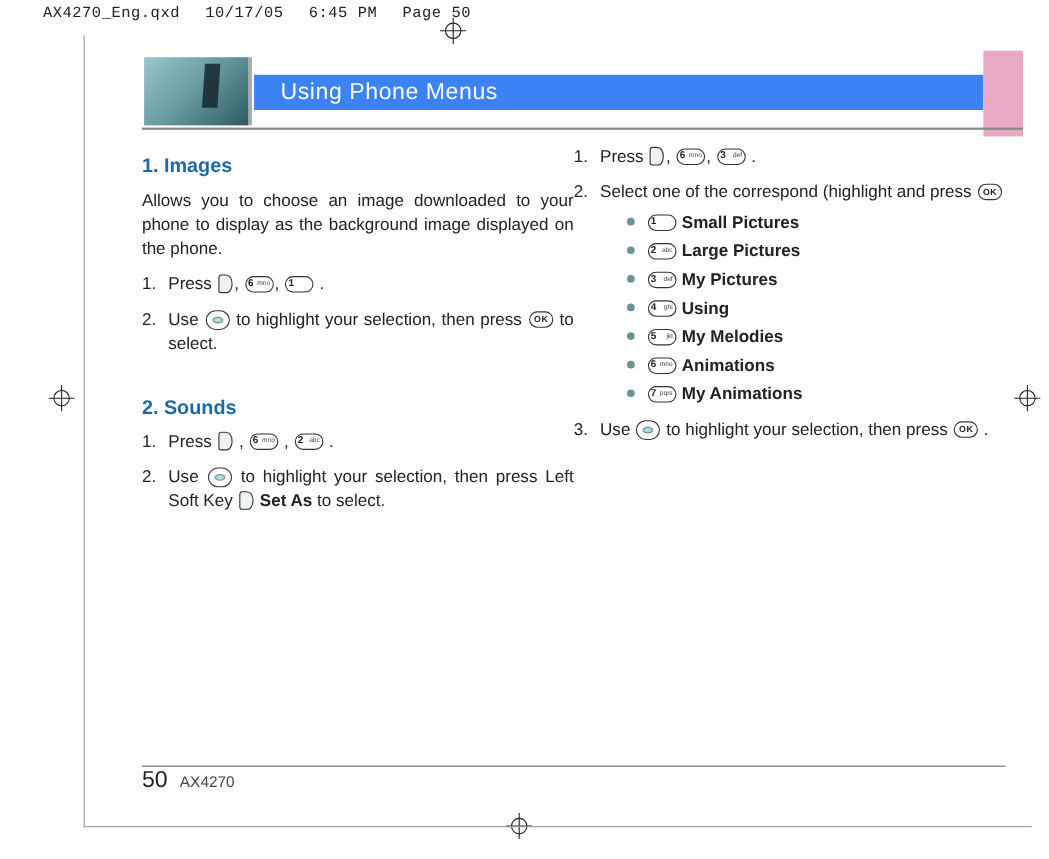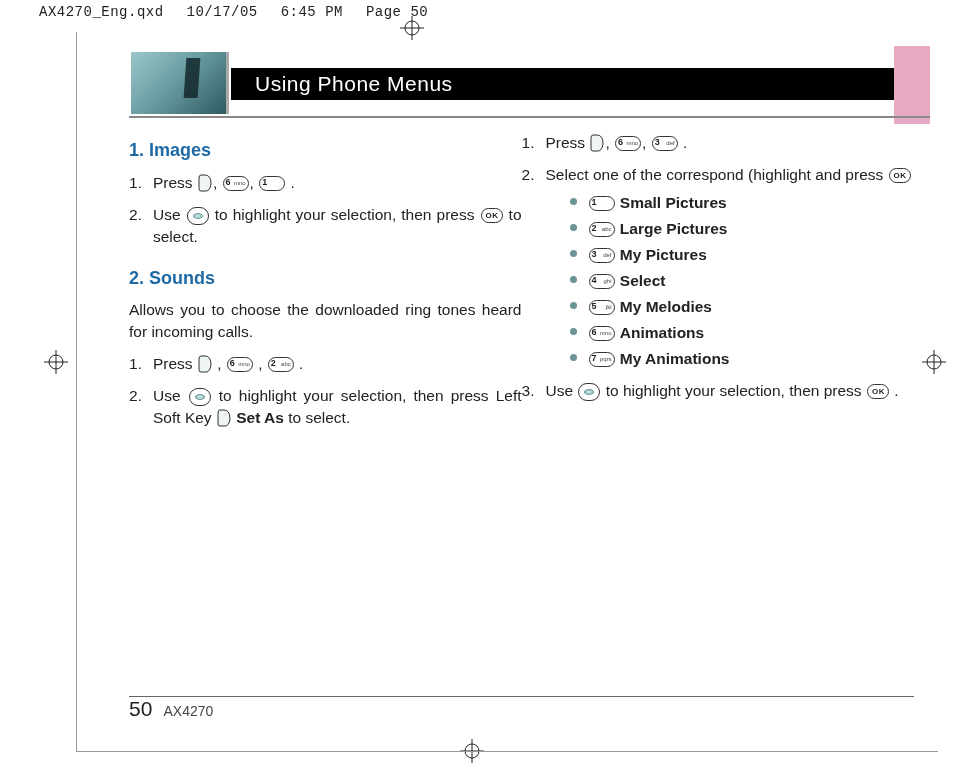--- a/index.html
+++ b/index.html
@@ -18,21 +18,21 @@
   .mark.right { top: 350px; right: 8px; }
   .mark.bottom { bottom: 18px; left: 460px; }
 
   
   .page { position: absolute; top: 32px; left: 76px; width: 862px; height: 720px; border-left: 1px solid #999; border-bottom: 1px solid #999; }
 
   
   .banner { position: absolute; top: 24px; left: 52px; right: 8px; height: 58px; }
   .banner .thumb { position: absolute; top: -4px; left: 2px; width: 98px; height: 62px; background: linear-gradient(135deg,#9cc6c9 0%, #6a9ea3 45%, #2e5a61 100%); border-right: 3px solid #aaa; }
   .banner .thumb::after { content:""; position:absolute; left:54px; top:6px; width:14px; height:40px; background: rgba(20,40,45,0.85); transform: skewX(-4deg); }
-  .banner .bar { position: absolute; top: 12px; left: 102px; right: 36px; height: 32px; background: #000000; display: flex; align-items: center; padding-left: 24px; }
+  .banner .bar { position: absolute; top: 12px; left: 102px; right: 36px; height: 32px; background: #3b82f6; display: flex; align-items: center; padding-left: 24px; }
   .banner .bar-title { color: #fff; font-size: 21px; font-weight: 500; letter-spacing: 0.5px; font-family: Arial, sans-serif; }
   .banner .pinktab { position: absolute; top: -10px; right: 0; width: 36px; height: 78px; background: #e8a9c4; }
   .rule { position: absolute; top: 84px; left: 52px; right: 8px; height: 2px; background: #888; }
 
   
   .cols { position: absolute; top: 100px; left: 52px; right: 24px; bottom: 78px; display: flex; }
   .col { flex: 1 1 0; font-size: 15.5px; line-height: 1.42; color: #222; font-family: "Helvetica Neue", Arial, sans-serif; }
   .col p, .col ol, .col ul { margin-bottom: 10px; }
   .col { font-stretch: condensed; }
 
@@ -114,41 +114,41 @@
     </div>
     <div class="pinktab"></div>
   </div>
   <div class="rule"></div>
 
   <div class="cols">
 
     <div class="col">
 
       <h2 class="subhead">1. Images</h2>
+      <p class="intro">Allows you to choose an image downloaded to your phone to display as the background image displayed on the phone.</p>
       <ol class="steps">
         <li>
           <span>Press</span>
           <span class="softkey"><svg viewBox="0 0 14 18">
                 <path d="M3 1 Q1 1 1 4 L1 15 Q1 17 3 17 L8 17 Q12 17 13 10 Q13 1 7 1 Z" fill="#eef3f3" stroke="#333" stroke-width="1"></path>
               </svg></span>,
           <span class="key"><span class="t">6</span><span class="s">mno</span></span>,
           <span class="key"><span class="t">1</span><span class="s"></span></span>
           <span>.</span>
         </li>
         <li>
           <span>Use</span>
           <span class="nav"></span>
           <span>to highlight your selection, then press</span>
           <span class="key ok small"><span class="t">OK</span></span>
           <span>to select.</span>
         </li>
       </ol>
 
-      <h2 class="subhead" style="margin-top:18px">2. Sounds</h2>
-      <p class="intro">Allows you to choose the downloaded ring tones heard for incoming calls.</p>
+      <h2 class="subhead" style="margin-top:34px">2. Sounds</h2>
       <ol class="steps">
         <li>
           <span>Press</span>
           <span class="softkey"><svg viewBox="0 0 14 18">
                 <path d="M3 1 Q1 1 1 4 L1 15 Q1 17 3 17 L8 17 Q12 17 13 10 Q13 1 7 1 Z" fill="#eef3f3" stroke="#333" stroke-width="1"></path>
               </svg></span> ,
           <span class="key"><span class="t">6</span><span class="s">mno</span></span> ,
           <span class="key"><span class="t">2</span><span class="s">abc</span></span>
           <span>.</span>
         </li>
@@ -178,21 +178,21 @@
           <span class="key"><span class="t">3</span><span class="s">def</span></span>
           <span>.</span>
         </li>
         <li>
           <span>Select one of the correspond (highlight and press</span>
           <span class="key ok small"><span class="t">OK</span></span>
           <ul class="opts" id="opts-list">
               <li><span class="key"><span class="t">1</span><span class="s"></span></span> <span class="lbl">Small Pictures</span></li>
               <li><span class="key"><span class="t">2</span><span class="s">abc</span></span> <span class="lbl">Large Pictures</span></li>
               <li><span class="key"><span class="t">3</span><span class="s">def</span></span> <span class="lbl">My Pictures</span></li>
-              <li><span class="key"><span class="t">4</span><span class="s">ghi</span></span> <span class="lbl">Select</span></li>
+              <li><span class="key"><span class="t">4</span><span class="s">ghi</span></span> <span class="lbl">Using</span></li>
               <li><span class="key"><span class="t">5</span><span class="s">jkl</span></span> <span class="lbl">My Melodies</span></li>
               <li><span class="key"><span class="t">6</span><span class="s">mno</span></span> <span class="lbl">Animations</span></li>
               <li><span class="key"><span class="t">7</span><span class="s">pqrs</span></span> <span class="lbl">My Animations</span></li>
             </ul>
         </li>
         <li>
           <span>Use</span>
           <span class="nav"></span>
           <span>to highlight your selection, then press</span>
           <span class="key ok small"><span class="t">OK</span></span>

